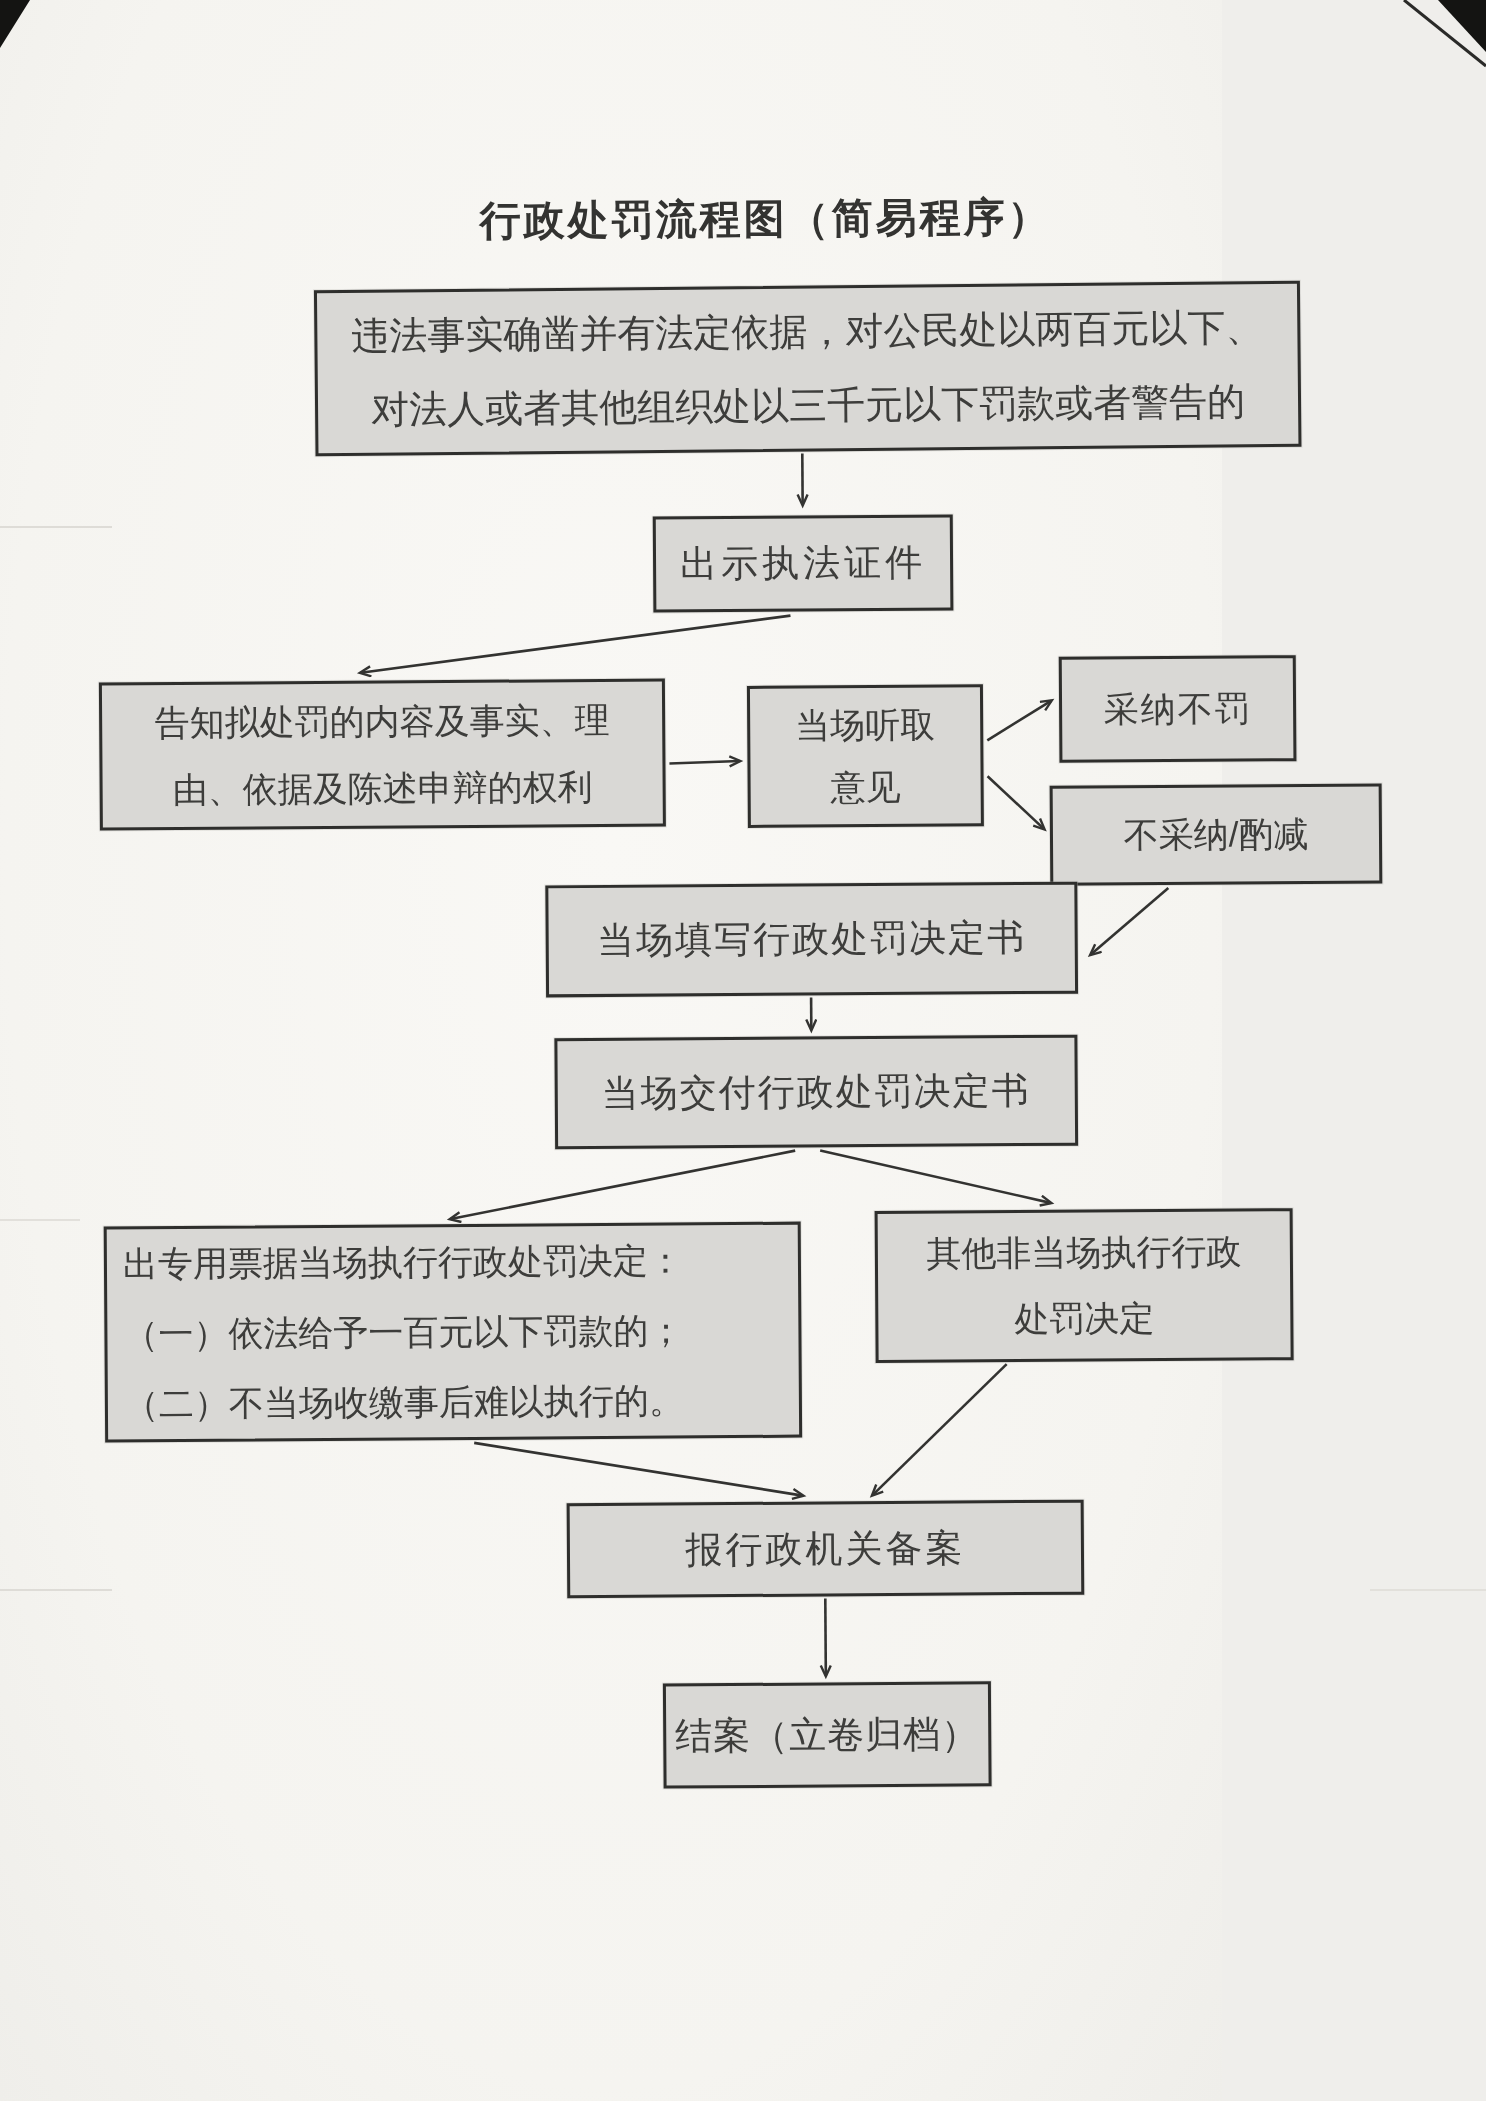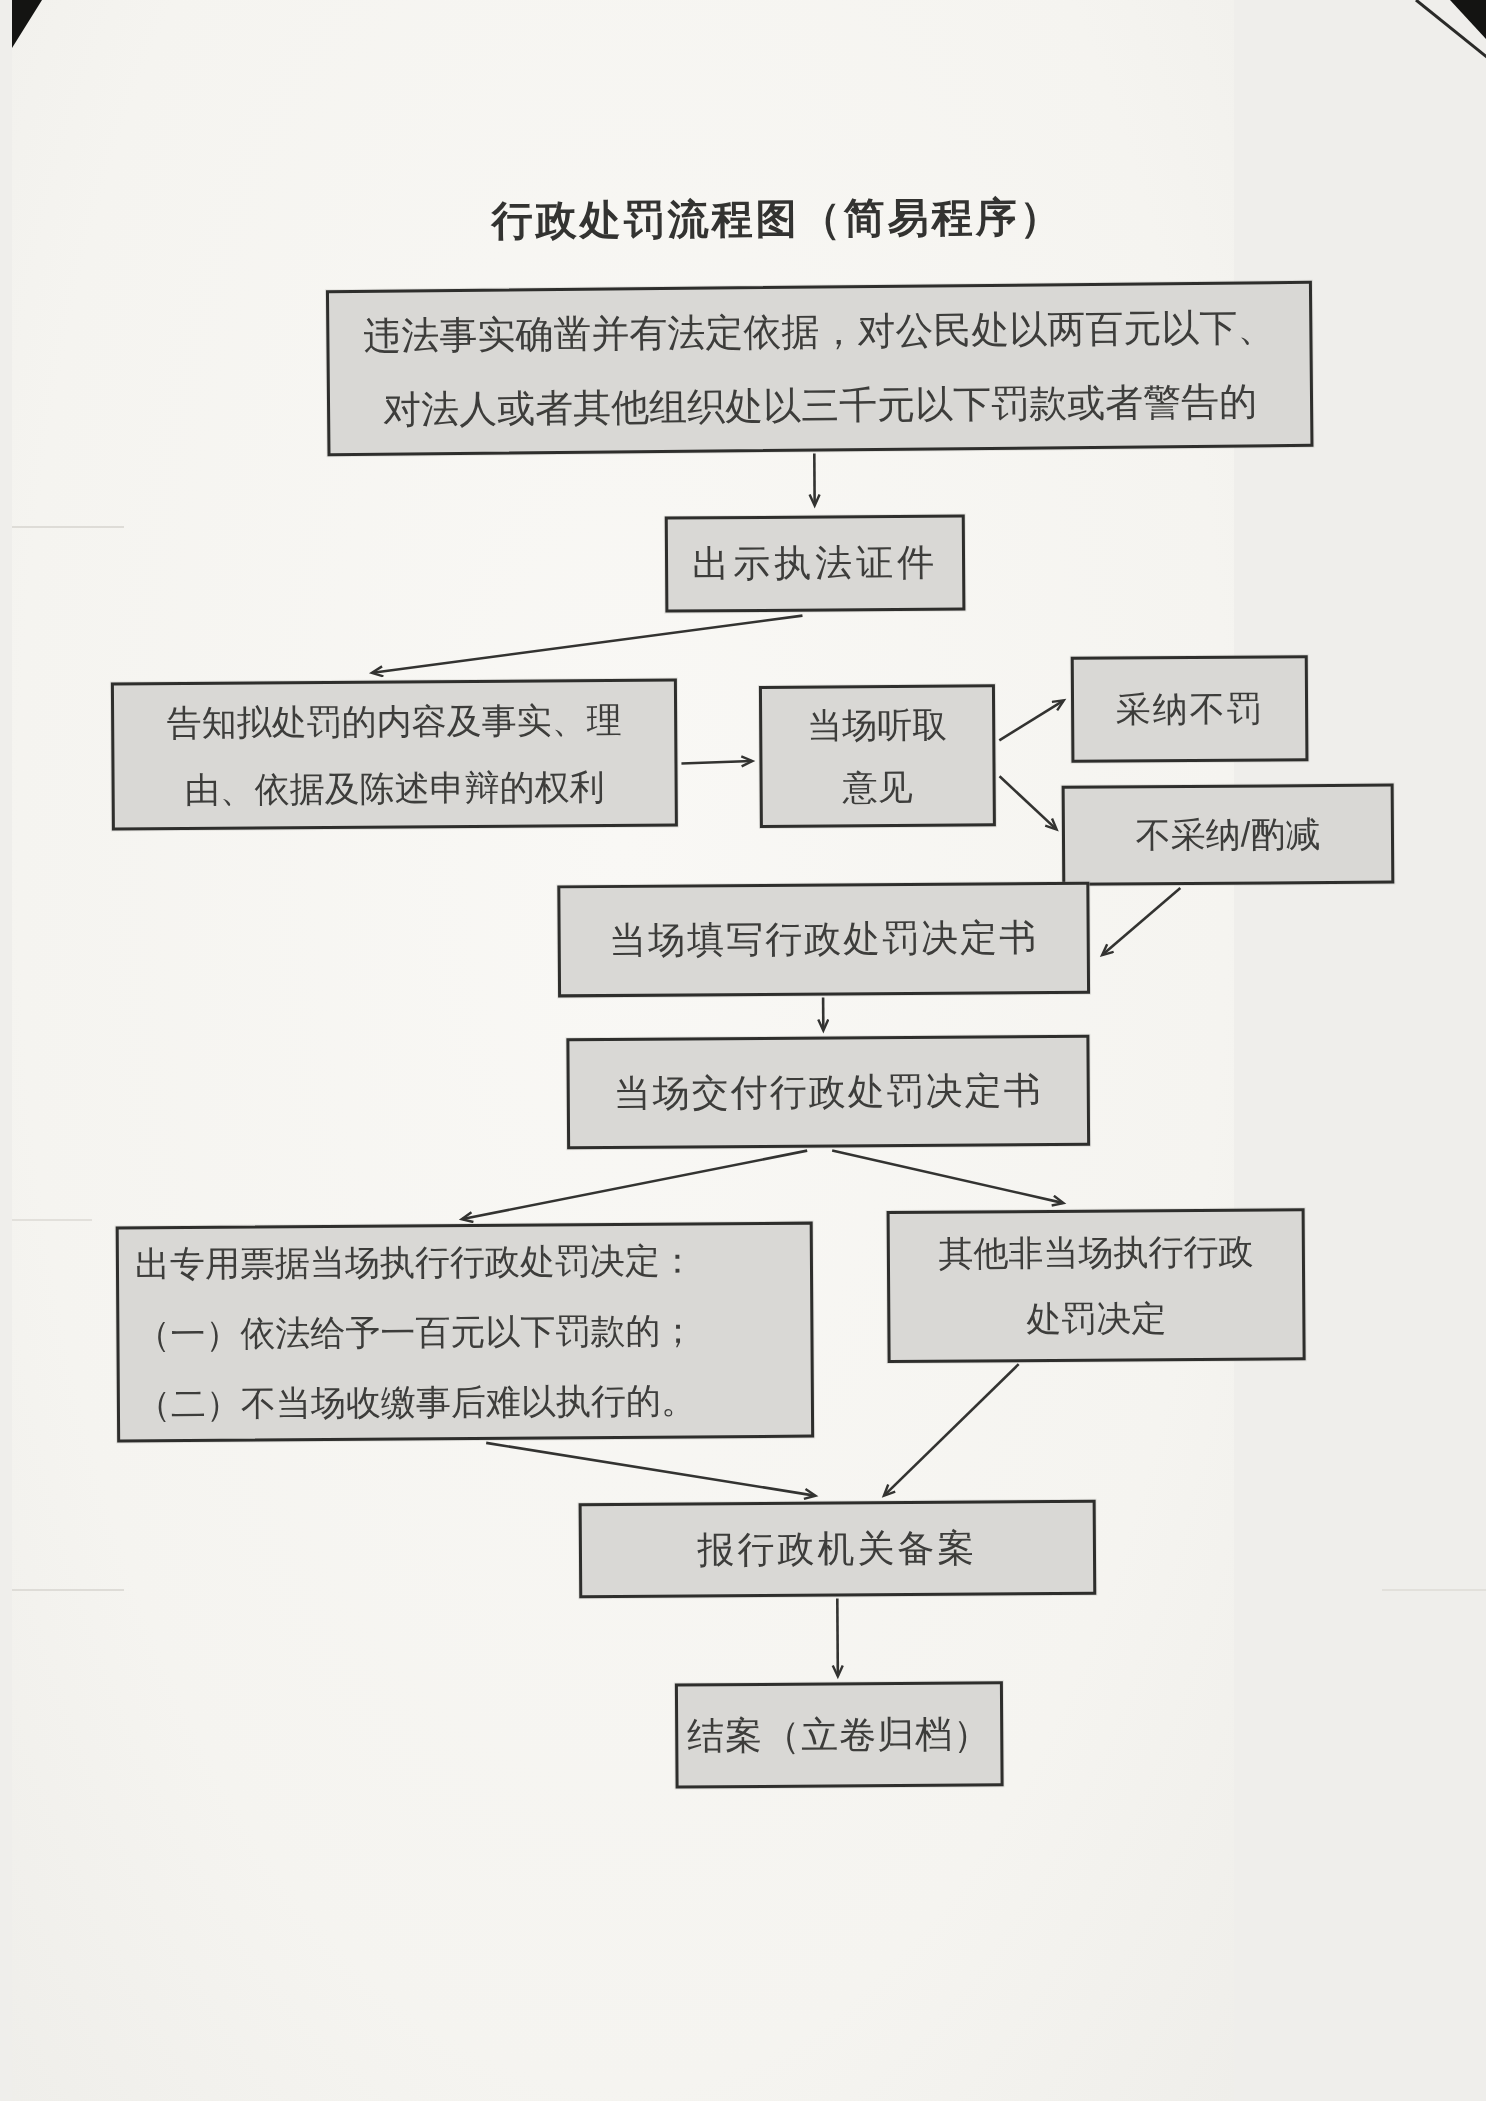--- a/index.html
+++ b/index.html
@@ -4,21 +4,21 @@
 <style>
   html,body{margin:0;padding:0;}
   body{
     width:1486px;height:2101px;
     background:#efeeeb;
     font-family:"Liberation Sans","DejaVu Sans",sans-serif;
     position:relative;
     overflow:hidden;
   }
   .page{
-    position:absolute;left:12px;top:0;width:1222px;height:2101px;
+    position:absolute;left:0;top:0;width:1222px;height:2101px;
     background:
       radial-gradient(ellipse at 50% 40%, #f9f8f5 0%, #f5f4f0 70%, #efeeea 100%);
   }
   .sheet{
     position:absolute;left:0;top:0;width:1486px;height:2101px;
     transform:rotate(-0.4deg);
     transform-origin:50% 40%;
   }
   .title{
     position:absolute;left:430px;top:192px;width:680px;

